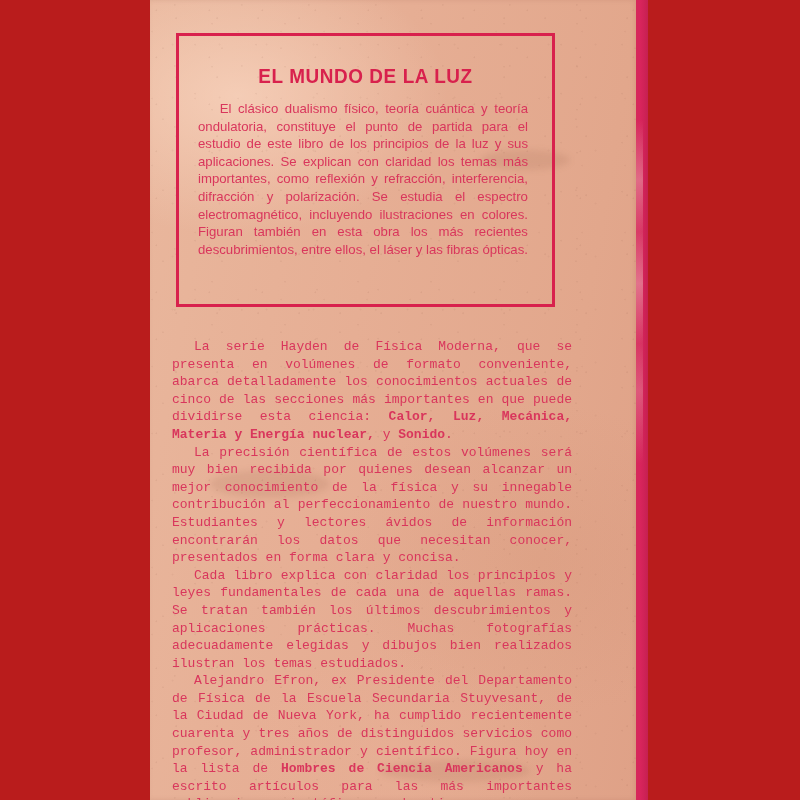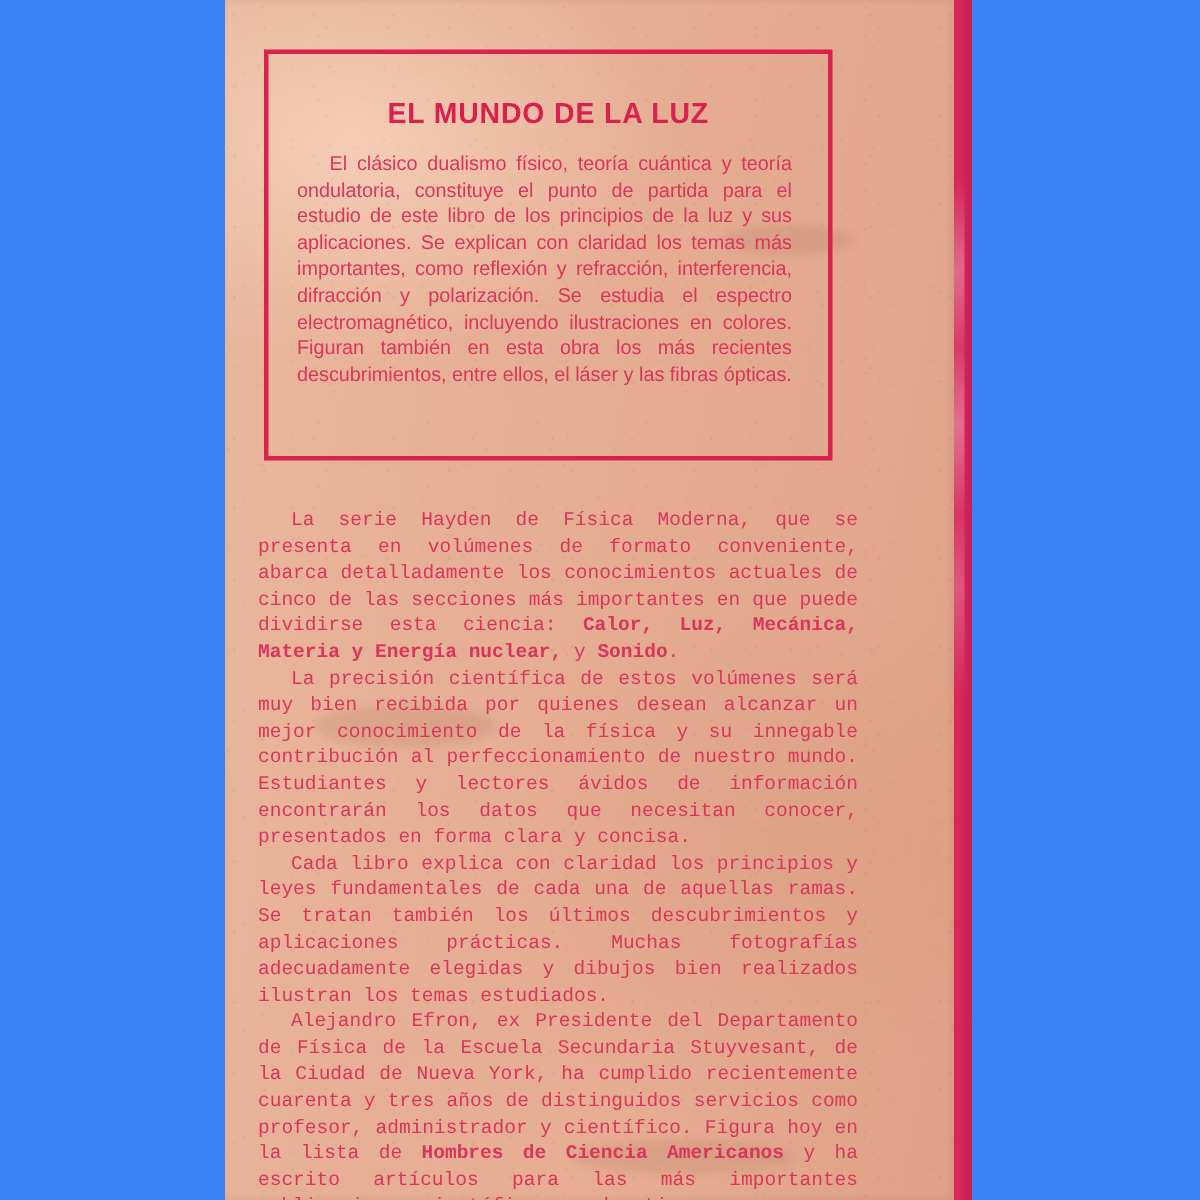--- a/index.html
+++ b/index.html
@@ -11,21 +11,21 @@
     width: 800px;
     height: 800px;
     overflow: hidden;
     font-family: "Liberation Sans", sans-serif;
   }
 
   #page {
     position: relative;
     width: 800px;
     height: 800px;
-    background: #3b82f6;
+    background: #b91c1c;
   }
 
   
   #cover {
     position: absolute;
     left: 150px;
     top: 0px;
     width: 487px;
     height: 800px;
     background:

